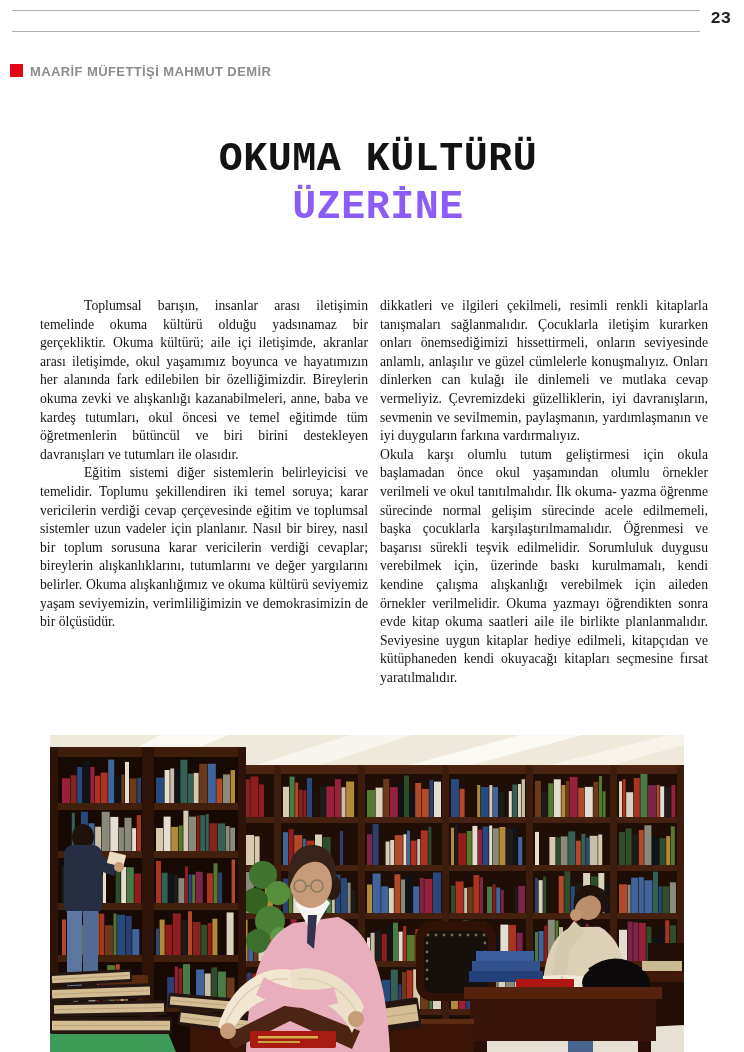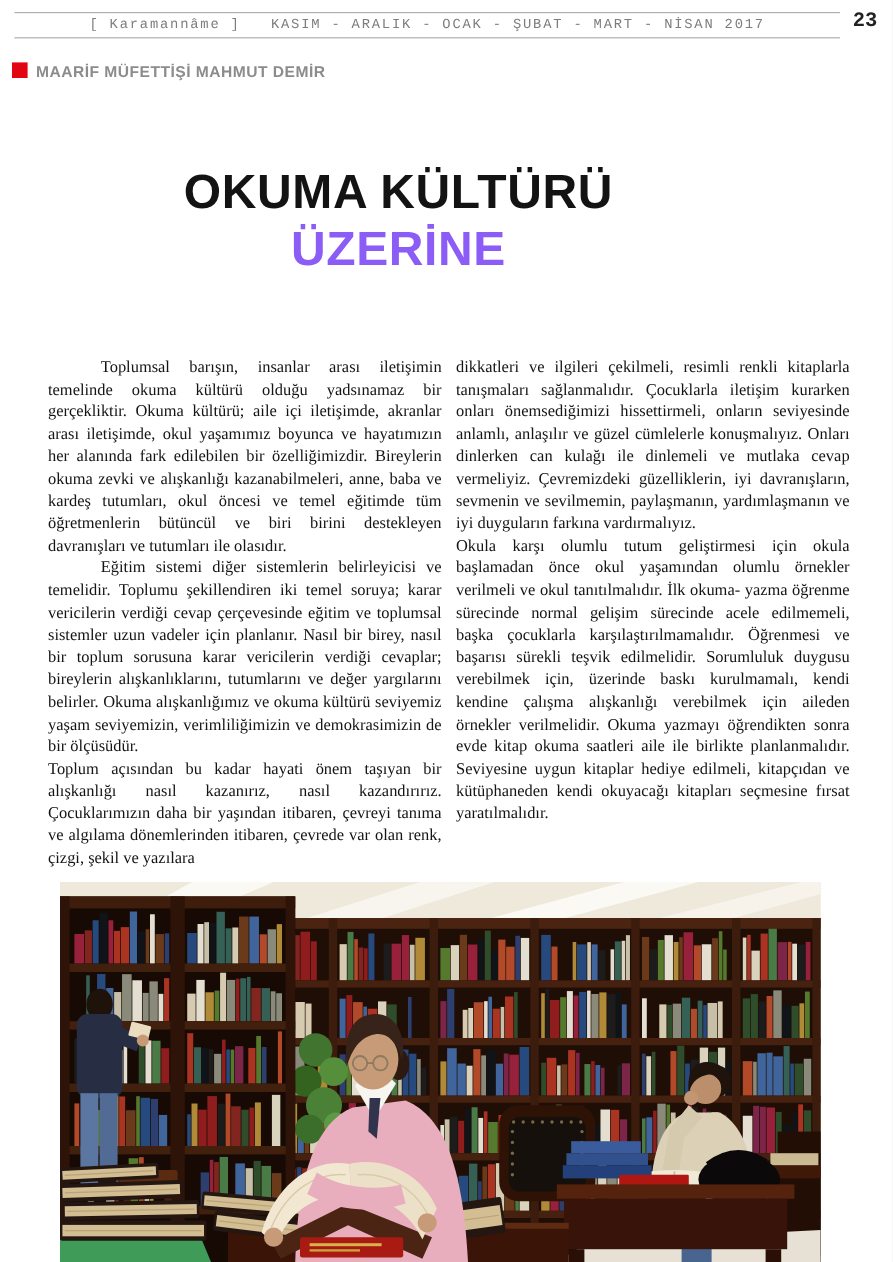--- a/index.html
+++ b/index.html
@@ -8,63 +8,61 @@
   
   .rule{position:absolute;left:12px;width:688px;height:1px;background:#b0b0b0;}
   .rule.r1{top:10px;}
   .rule.r2{top:31px;}
   .header-text{position:absolute;top:14px;left:12px;width:688px;text-align:center;
         font-family:"Liberation Mono",monospace;font-size:11.5px;letter-spacing:1.5px;
         color:#7d7d7d;white-space:nowrap;}
   .page-num{position:absolute;top:9px;right:13px;font-family:"Liberation Mono",monospace;
         font-weight:700;font-size:17px;color:#222;}
   
-  .byline{position:absolute;top:52px;left:10px;display:flex;align-items:flex-start;gap:7px;}
+  .byline{position:absolute;top:64px;left:10px;display:flex;align-items:flex-start;gap:7px;}
   .byline-square{width:13px;height:13px;background:#e20613;}
   .byline-label{font-family:"Liberation Sans",sans-serif;font-weight:700;font-size:13px;
         letter-spacing:.4px;color:#8c8c8c;}
   
   .title{position:absolute;top:136px;left:0;width:664px;text-align:center;
-        font-family:Liberation Sans, sans-serif;font-weight:700;font-size:40px;
-        letter-spacing:.5px;line-height:48px;color:#131313;}
+        font-family:Liberation Mono, monospace;font-weight:700;font-size:40px;
+        letter-spacing:.5px;line-height:48px;color:#131313;padding-left:46px;}
   .title .line2{color:#d8141c;}
   
   .article{position:absolute;top:297px;left:40px;width:668px;display:flex;gap:12px;}
   .col{width:328px;font-size:13.7px;line-height:18.6px;text-align:justify;color:#141414;}
   .col p{margin:0;}
   .col p.indent{text-indent:44px;}
   
   .photo{position:absolute;left:50px;top:735px;width:634px;height:317px;overflow:hidden;background:#f3efe6;}
   .photo svg{display:block;}
 </style>
 </head>
 <body>
 
 <div class="page">
 
   <div class="rule r1"></div>
-  <div class="header-text"><span>[ Karamannâme ]</span>&nbsp;&nbsp;&nbsp;<span>KASIM - ARALIK - OCAK - ŞUBAT - MART - NİSAN  2017</span></div>
   <div class="rule r2"></div>
   <div class="page-num">23</div>
 
   <div class="byline">
     <span class="byline-square" style="background: rgb(226, 6, 19);"></span>
     <span class="byline-label" style="color: rgb(140, 140, 140);">MAARİF MÜFETTİŞİ MAHMUT DEMİR</span>
   </div>
 
   <div class="title">
     <div class="line1">OKUMA KÜLTÜRÜ</div>
     <div class="line2" style="color: #8b5cf6;">ÜZERİNE</div>
   </div>
 
   <div class="article">
     <div class="col">
       <p class="indent">Toplumsal barışın, insanlar arası iletişimin temelinde okuma kültürü olduğu yadsınamaz bir gerçekliktir. Okuma kültürü;  aile içi iletişimde, akranlar arası iletişimde, okul yaşamımız boyunca  ve  hayatımızın her alanında fark edilebilen bir özelliğimizdir. Bireylerin okuma zevki ve alışkanlığı kazanabilmeleri, anne, baba ve kardeş tutumları, okul öncesi ve temel eğitimde tüm öğretmenlerin bütüncül ve biri birini destekleyen davranışları ve tutumları ile olasıdır.</p>
       <p class="indent">Eğitim sistemi diğer sistemlerin belirleyicisi ve temelidir.   Toplumu şekillendiren iki temel soruya; karar vericilerin verdiği cevap çerçevesinde eğitim ve toplumsal sistemler uzun vadeler için planlanır. Nasıl bir birey, nasıl bir toplum sorusuna karar vericilerin verdiği cevaplar; bireylerin alışkanlıklarını, tutumlarını ve değer yargılarını  belirler. Okuma alışkanlığımız ve okuma kültürü seviyemiz yaşam seviyemizin, verimliliğimizin ve demokrasimizin  de  bir ölçüsüdür.</p>
-      <p>Toplum açısından bu kadar hayati önem taşıyan bir alışkanlığı nasıl kazanırız, nasıl kazandırırız. Çocuklarımızın daha bir yaşından itibaren, çevreyi tanıma ve algılama dönemlerinden itibaren, çevrede var olan renk, çizgi, şekil ve yazılara</p>
     </div>
     <div class="col">
       <p>dikkatleri ve ilgileri çekilmeli, resimli renkli kitaplarla tanışmaları sağlanmalıdır.  Çocuklarla iletişim kurarken onları önemsediğimizi  hissettirmeli, onların seviyesinde anlamlı, anlaşılır ve güzel cümlelerle konuşmalıyız. Onları dinlerken can kulağı ile dinlemeli ve mutlaka cevap vermeliyiz. Çevremizdeki güzelliklerin, iyi davranışların, sevmenin ve sevilmemin, paylaşmanın, yardımlaşmanın ve iyi duyguların farkına vardırmalıyız.</p>
       <p>Okula karşı olumlu tutum geliştirmesi için okula başlamadan önce okul yaşamından olumlu örnekler verilmeli ve okul tanıtılmalıdır. İlk okuma- yazma öğrenme sürecinde normal gelişim sürecinde acele edilmemeli, başka çocuklarla karşılaştırılmamalıdır. Öğrenmesi ve başarısı sürekli teşvik edilmelidir. Sorumluluk duygusu verebilmek için, üzerinde baskı kurulmamalı, kendi kendine çalışma alışkanlığı verebilmek için aileden örnekler verilmelidir. Okuma yazmayı öğrendikten sonra evde kitap okuma saatleri aile ile birlikte planlanmalıdır. Seviyesine uygun kitaplar hediye edilmeli, kitapçıdan ve kütüphaneden kendi okuyacağı kitapları seçmesine fırsat yaratılmalıdır.</p>
     </div>
   </div>
 
   <div class="photo">
     <svg id="photo-svg" width="634" height="317" viewBox="0 0 634 317" xmlns="http://www.w3.org/2000/svg">
 

